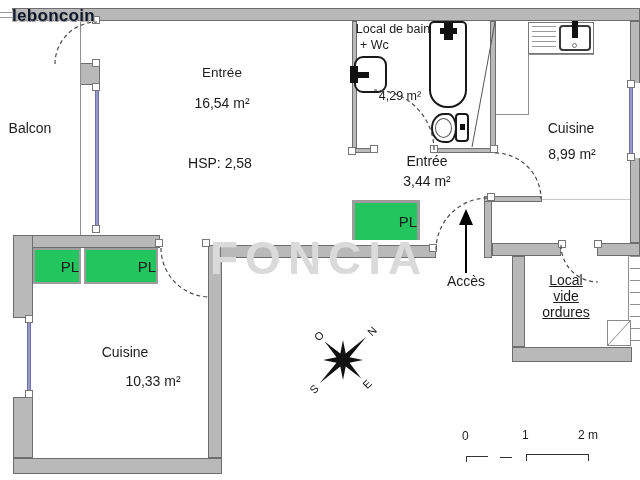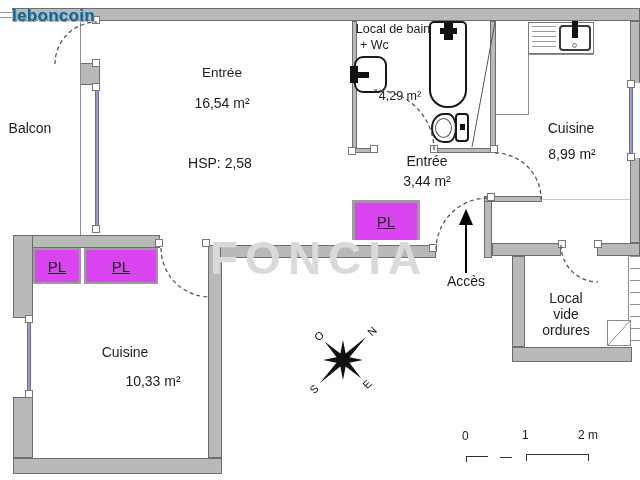--- a/index.html
+++ b/index.html
@@ -8,24 +8,24 @@
   .w{position:absolute;background:#b9b9b9;border:1px solid #6e6e6e;box-sizing:border-box;z-index:1;}
   .tl{position:absolute;background:#8e8e8e;z-index:1;}
   .faint{position:absolute;background:#c9c9c9;z-index:1;}
   .recess{position:absolute;background:#fff;z-index:3;}
   .win{position:absolute;background:#9a9ac8;border:1px solid #6f6fa8;box-sizing:border-box;z-index:3;}
   .sq{position:absolute;width:6px;height:6px;background:#fff;border:1px solid #777;z-index:4;}
   .fx{position:absolute;background:#fff;border:2px solid #191919;box-sizing:border-box;z-index:2;}
   .blk{position:absolute;background:#111;z-index:3;}
   .lbl{position:absolute;z-index:6;font-size:14px;line-height:15px;white-space:nowrap;}
   .ctr{text-align:center;}
-  .plbox{position:absolute;background:#d946ef;border:3px solid #9c9c9c;box-sizing:border-box;z-index:2;
-         display:flex;align-items:center;justify-content:center;font-size:15px;text-decoration:underline;}
+  .plbox{position:absolute;background:#22c55e;border:3px solid #9c9c9c;box-sizing:border-box;z-index:2;
+         display:flex;align-items:center;justify-content:flex-end;font-size:15px;}
   #svglayer{position:absolute;left:0;top:0;z-index:6;pointer-events:none;}
-  #logo{position:absolute;left:12px;top:6px;z-index:7;font-size:17px;font-weight:bold;color:#0369a1;
+  #logo{position:absolute;left:12px;top:6px;z-index:7;font-size:17px;font-weight:bold;color:#0f172a;
         letter-spacing:.3px;text-shadow:1px 1px 0 #9a9a9a,-1px 1px 0 #c2c2c2;}
   #wm{position:absolute;left:210px;top:231px;z-index:5;font-size:46px;font-weight:bold;
       letter-spacing:7px;color:#dadada;}
   .sb{position:absolute;background:#333;z-index:6;}
   .sblbl{position:absolute;z-index:6;font-size:12px;}
   .treads{position:absolute;left:630px;top:256px;width:10px;height:90px;z-index:1;
           background:repeating-linear-gradient(to bottom,#8f8f8f 0 1px,#fff 1px 12px);}
   .drainer{position:absolute;left:532px;top:26px;width:24px;height:23px;z-index:3;
            background:repeating-linear-gradient(to bottom,#9a9a9a 0 1px,#fff 1px 5px);}
 </style>
@@ -126,21 +126,21 @@
   <div class="lbl ctr" style="left:352px;top:22px;width:82px;font-size:12.5px;">Local de bain</div>
   <div class="lbl" style="left:360px;top:38px;font-size:12.5px;">+ Wc</div>
   <div class="lbl ctr" style="left:370px;top:89px;width:60px;font-size:12.5px;">4,29 m²</div>
   <div class="lbl ctr" style="left:395px;top:154px;width:64px;">Entrée</div>
   <div class="lbl ctr" style="left:392px;top:174px;width:70px;">3,44 m²</div>
   <div class="lbl ctr" style="left:539px;top:121px;width:64px;">Cuisine</div>
   <div class="lbl ctr" style="left:542px;top:147px;width:60px;">8,99 m²</div>
   <div class="lbl ctr" style="left:92px;top:345px;width:66px;">Cuisine</div>
   <div class="lbl ctr" style="left:92px;top:374px;width:66px;margin-left:28px;">10,33 m²</div>
   <div class="lbl ctr" style="left:442px;top:274px;width:48px;">Accès</div>
-  <div class="lbl ctr" style="left:534px;top:290px;width:64px;line-height:16px;">
+  <div class="lbl ctr" style="left:534px;top:272px;width:64px;line-height:16px;text-decoration:underline;">
     <span style="display:block;">Local</span>
     <span style="display:block;">vide</span>
     <span style="display:block;">ordures</span>
   </div>
 
   <div class="sb" style="left:466px;top:456px;width:22px;height:1px;"></div>
   <div class="sb" style="left:466px;top:456px;width:1px;height:6px;"></div>
   <div class="sb" style="left:500px;top:457px;width:12px;height:1px;"></div>
   <div class="sb" style="left:526px;top:454px;width:63px;height:1px;"></div>
   <div class="sb" style="left:526px;top:454px;width:1px;height:7px;"></div>

